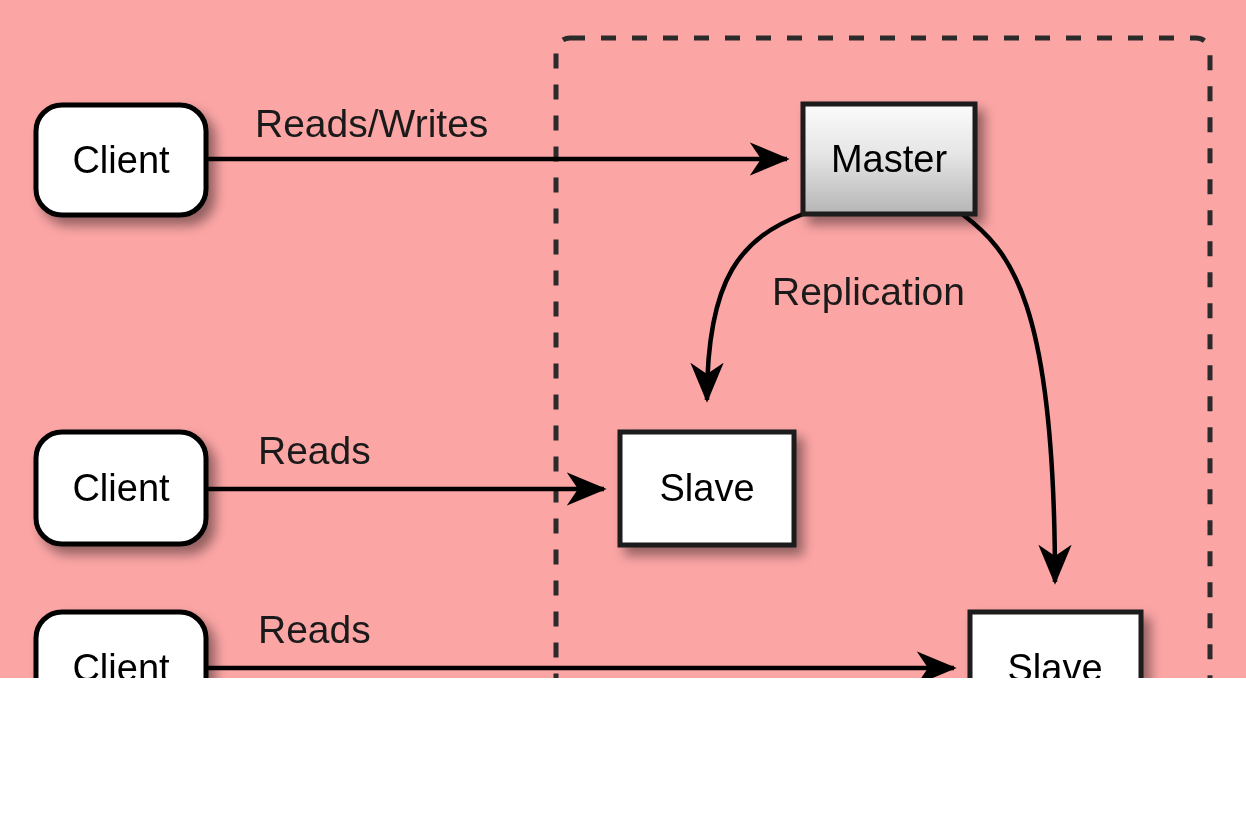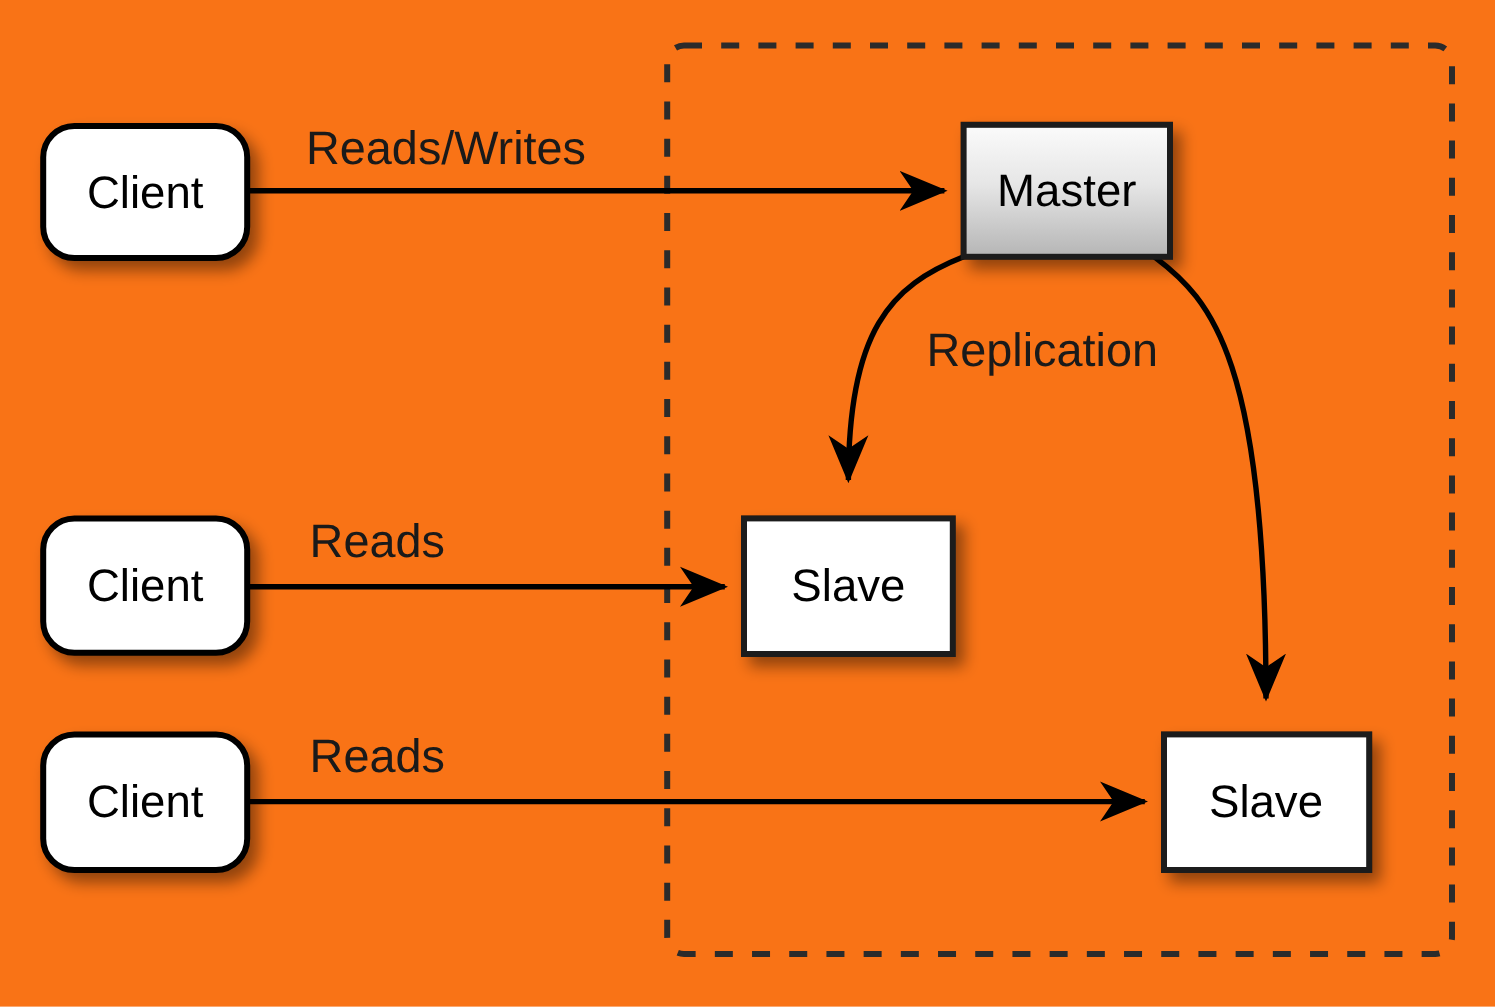--- a/index.html
+++ b/index.html
@@ -6,22 +6,22 @@
     margin: 0;
     padding: 0;
     background: #ffffff;
   }
   body {
     font-family: "Liberation Sans", sans-serif;
   }
   #stage {
     position: relative;
     width: 1246px;
-    height: 839px;
-    background: #f97316;
+    height: 678px;
+    background: #fca5a5;
     overflow: hidden;
   }
   #diagram-svg {
     position: absolute;
     left: 0;
     top: 0;
     width: 1246px;
     height: 839px;
   }
   .node-label {

